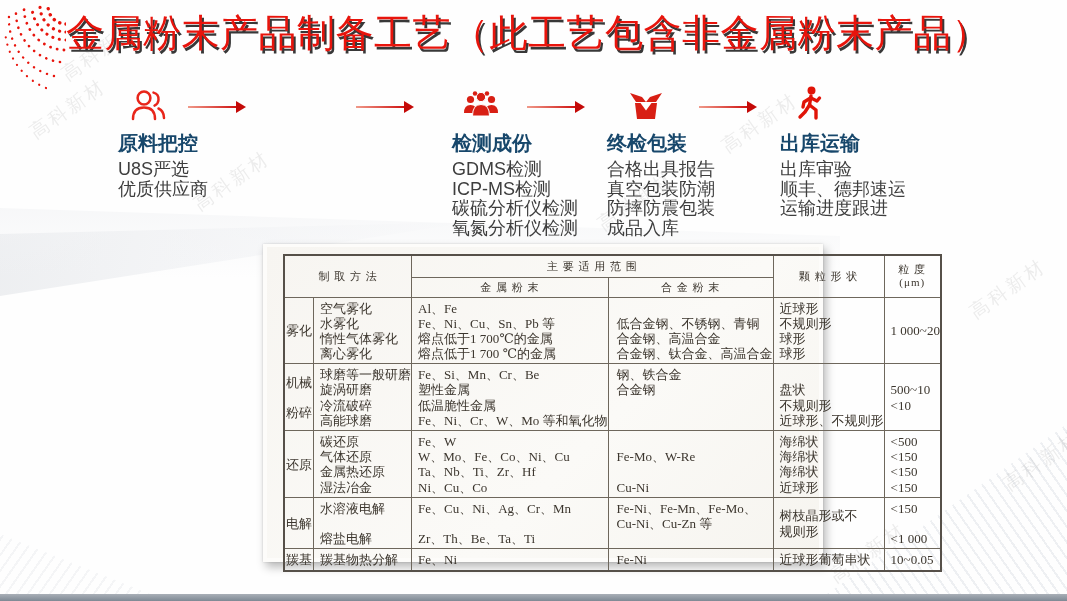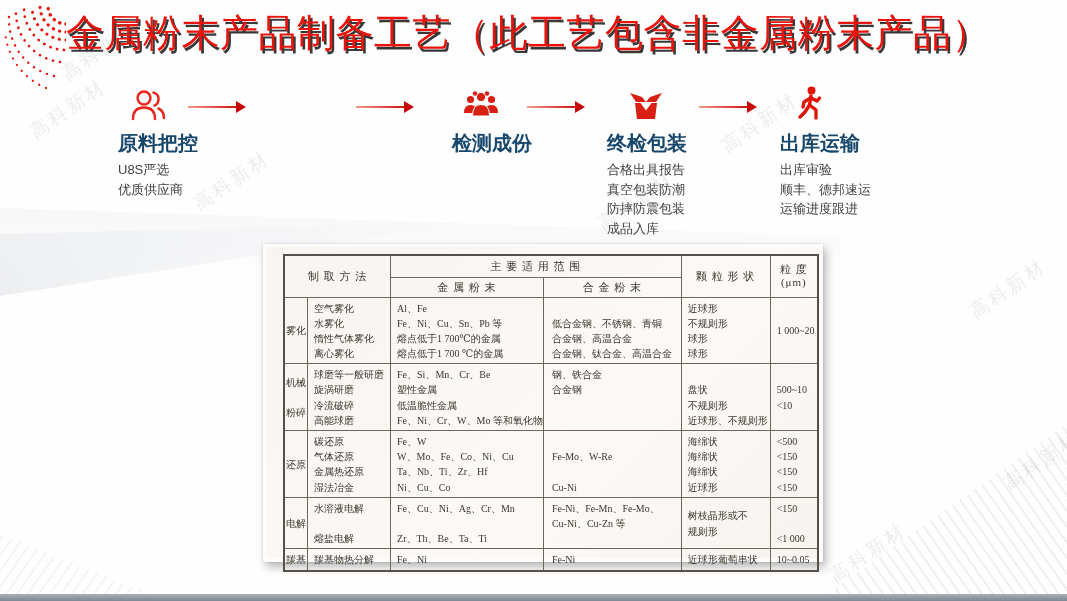--- a/index.html
+++ b/index.html
@@ -29,21 +29,21 @@
   
   .logo { position:absolute; left:4px; top:0px; }
   .title { position:absolute; left:66px; top:8px; font-size:38px; font-weight:400;
     color:#e8140c; letter-spacing:0.5px; white-space:nowrap;
     text-shadow:2px 3px 0 #383838; }
 
   
   .step { position:absolute; top:84px; white-space:nowrap; }
   .step .icon { height:38px; display:flex; align-items:flex-end; }
   .step h3 { margin:8px 0 3px; font-size:20px; font-weight:bold; color:#17476b; }
-  .item { font-size:13px; color:#3e3e3e; line-height:19.5px; }
+  .item { font-size:18px; color:#3e3e3e; line-height:19.5px; }
   .tri { position:absolute; left:66px; top:143px; width:0; height:0;
     border-left:7px solid transparent; border-right:7px solid transparent;
     border-top:10px solid #e8140c; }
   .arrow { position:absolute; top:101px; width:58px; height:12px; }
   .arrow .shaft { position:absolute; left:0; top:5px; height:2px; width:49px;
     background:linear-gradient(90deg,#f09a8a,#cf1110); }
   .arrow .head { position:absolute; right:0; top:0; width:0; height:0;
     border-left:10px solid #c40a08; border-top:6px solid transparent; border-bottom:6px solid transparent; }
 
   
@@ -52,21 +52,21 @@
   .scan { position:absolute; left:4px; top:3px; right:4px; bottom:4px;
     background:linear-gradient(135deg,#f7f5f1,#fbfaf7 60%,#f6f4ef); }
   table.ref { position:absolute; left:16px; top:7px; border-collapse:collapse;
     font-family:"Liberation Serif","DejaVu Serif",serif; color:#3c362e;
     border:2px solid #565049; }
   .ref th, .ref td { border:1px solid #6e675c; font-weight:normal; }
   .ref thead th { font-size:11px; letter-spacing:1px; text-align:center; color:#3c362e; }
   .ref thead tr:first-child th { height:22px; }
   .ref thead tr:last-child th { height:20px; }
   .size-h { font-size:10.5px; line-height:13px; letter-spacing:0; }
-  .ref td { vertical-align:top; padding:3px 0 2px 6px; font-size:10px;border-radius:25px; }
+  .ref td { vertical-align:top; padding:3px 0 2px 6px; font-size:13px;border-radius:25px; }
   .ref td.mid { vertical-align:middle; }
   .ln { height:15.2px; line-height:15.2px; white-space:nowrap; }
   .c-label { text-align:right; padding:3px 1px 2px 1px !important; }
   .c-alloy { padding-left:8px !important; }
 </style>
 </head>
 <body>
 
 <div class="slide">
 
@@ -124,20 +124,26 @@
         <path d="M2,23 Q2,15 8.5,15 Q15,15 15,23 Z"></path>
         <circle cx="29.5" cy="9.5" r="3.6"></circle>
         <path d="M23,23 Q23,15 29.5,15 Q36,15 36,23 Z"></path>
         <circle cx="19" cy="7" r="4.6" stroke="#fff" stroke-width="1"></circle>
         <path d="M10.5,26 Q10.5,14.5 19,14.5 Q27.5,14.5 27.5,26 Z" stroke="#fff" stroke-width="1"></path>
         <circle cx="13" cy="3.5" r="2.2"></circle>
           <circle cx="25" cy="3.5" r="2.2"></circle>
       </svg>
     </div>
     <h3>检测成份</h3>
+    <div class="items">
+        <div class="item">GDMS检测</div>
+        <div class="item">ICP-MS检测</div>
+        <div class="item">碳硫分析仪检测</div>
+        <div class="item">氧氮分析仪检测</div>
+      </div>
   </div>
 
   <div class="step" style="left:607px;">
     <div class="icon" style="margin-left:20px;">
       <svg width="38" height="34" viewBox="0 0 38 34">
         <polygon points="9,14 3,5 15,9 19,14" fill="#d81f14"></polygon>
         <polygon points="29,14 35,5 23,9 19,14" fill="#d81f14"></polygon>
         <polygon points="8,15 30,15 28,31 10,31" fill="#d81f14"></polygon>
         <polygon points="13.5,15 19,22.5 24.5,15" fill="#ffffff"></polygon>
       </svg>

